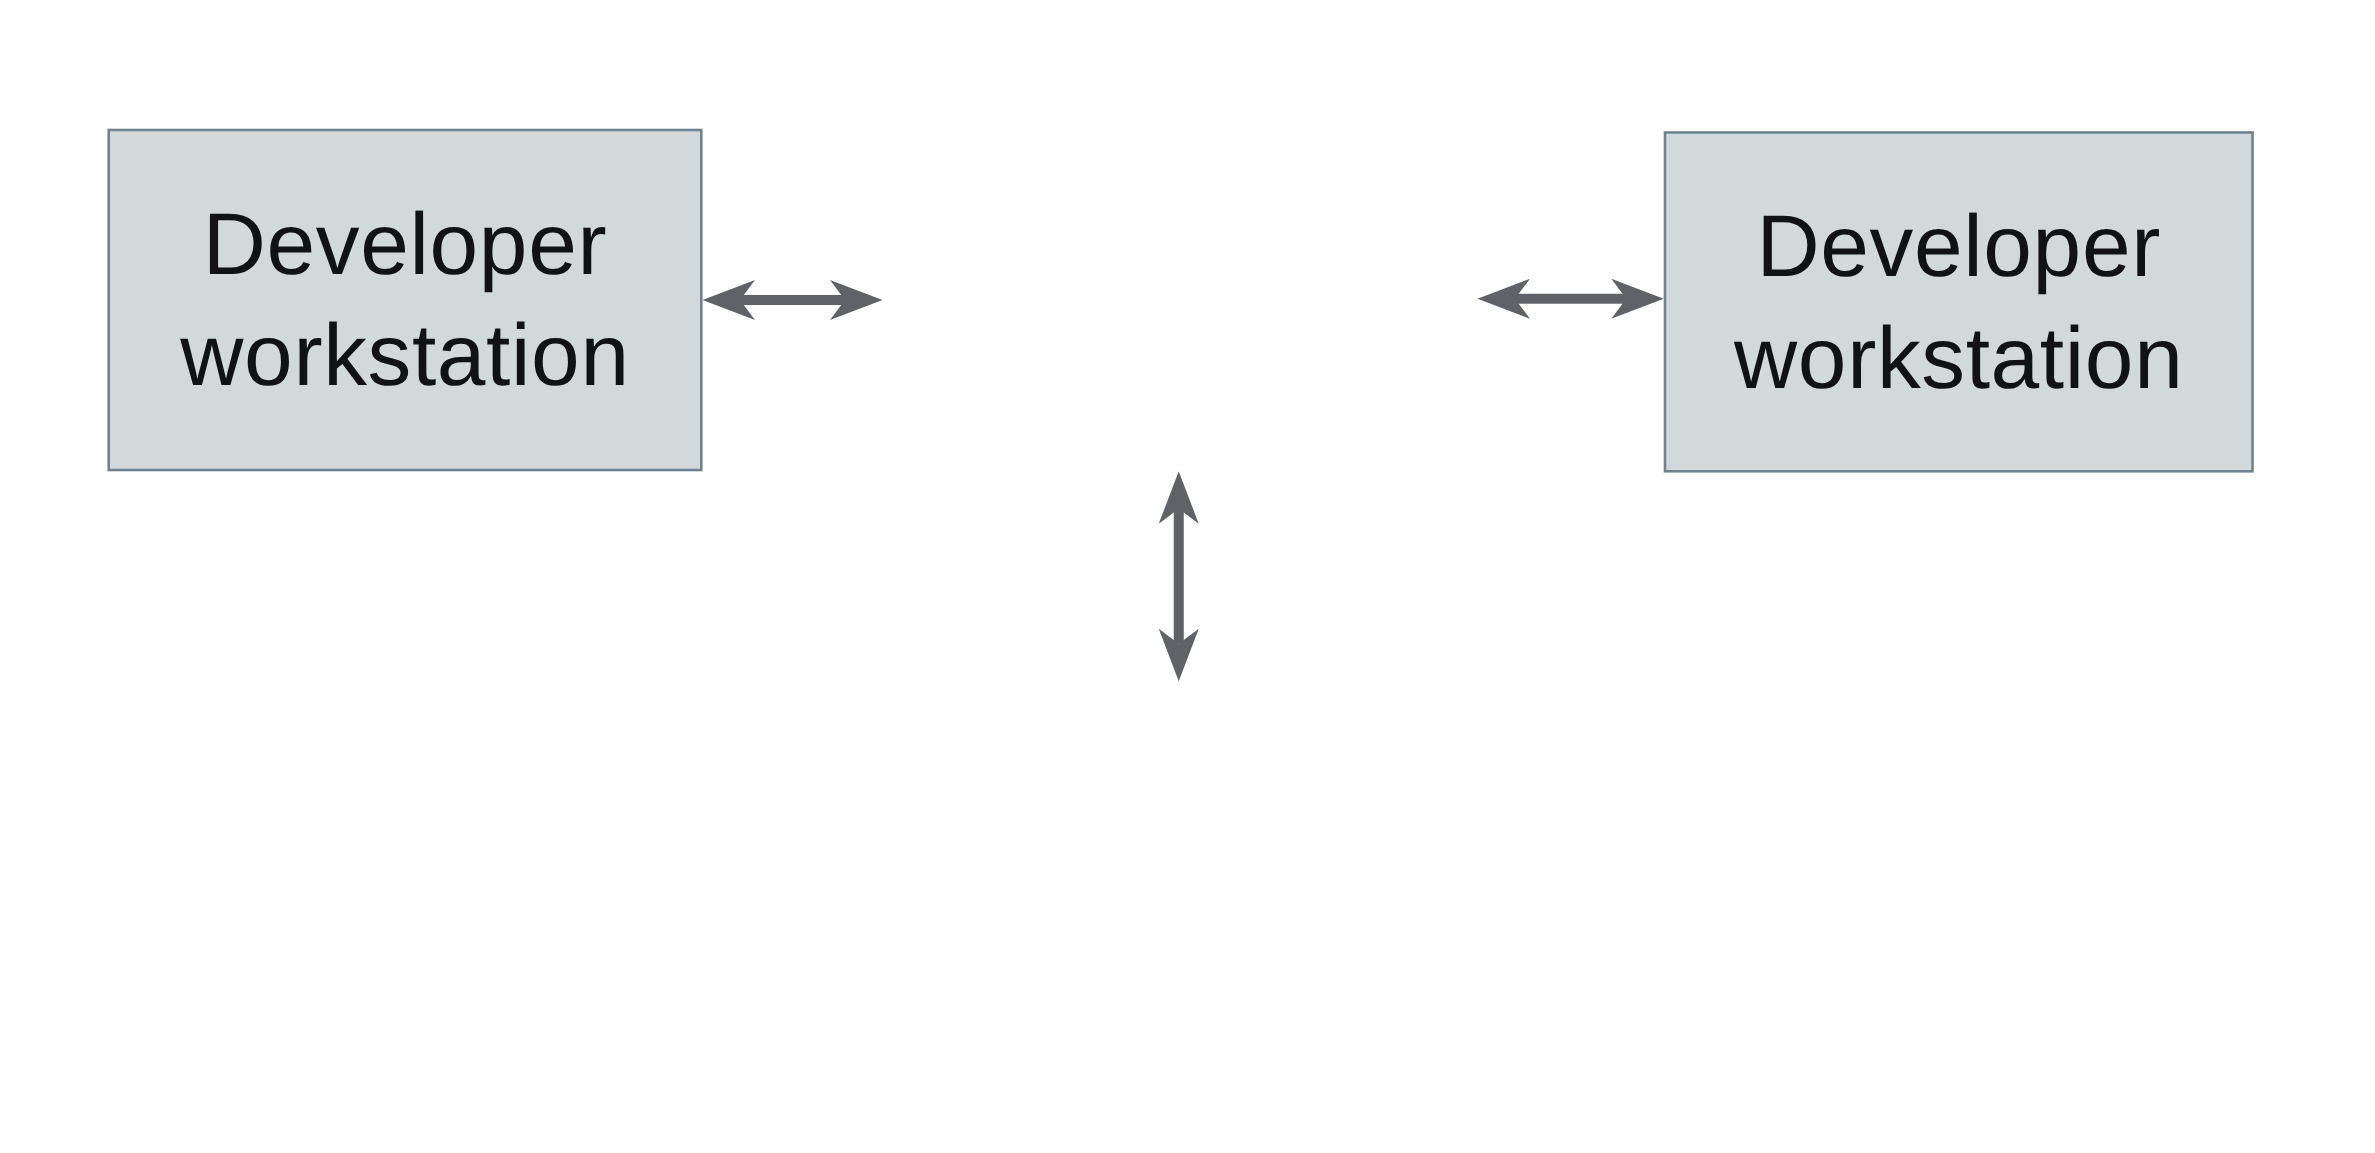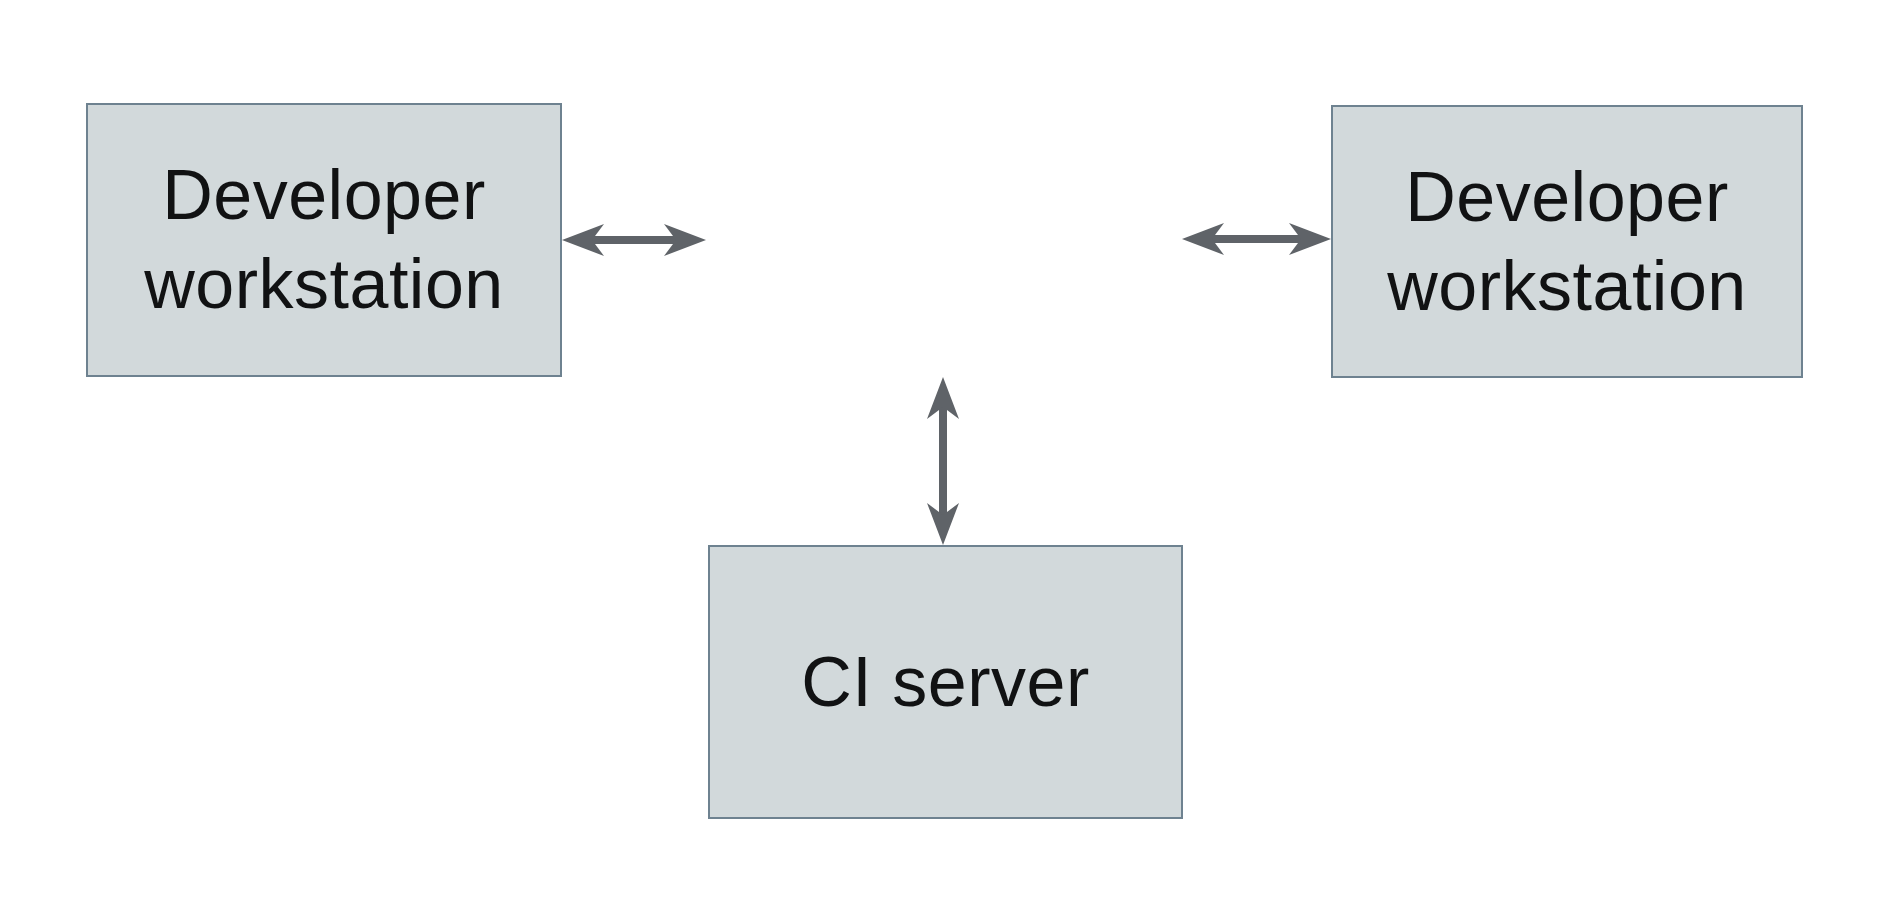--- a/index.html
+++ b/index.html
@@ -57,23 +57,20 @@
     <span class="node-label">Developer
 workstation</span>
   </div>
 
 
   <div class="node node-right">
     <span class="node-label">Developer
 workstation</span>
   </div>
 
-  <div class="node node-ci">
-    <span class="node-label">CI server</span>
-  </div>
 
   <svg class="arrow arrow-left" width="144" height="44" viewBox="0 0 144 44">
     <line x1="30" y1="22" x2="114" y2="22" stroke="currentColor" stroke-width="8"></line>
     <path d="M0,22 L42,6 L30,22 L42,38 Z" fill="currentColor"></path>
     <path d="M144,22 L102,6 L114,22 L102,38 Z" fill="currentColor"></path>
   </svg>
 
   <svg class="arrow arrow-right" width="149" height="44" viewBox="0 0 149 44">
     <line x1="30" y1="22" x2="119" y2="22" stroke="currentColor" stroke-width="8"></line>
     <path d="M0,22 L42,6 L30,22 L42,38 Z" fill="currentColor"></path>

